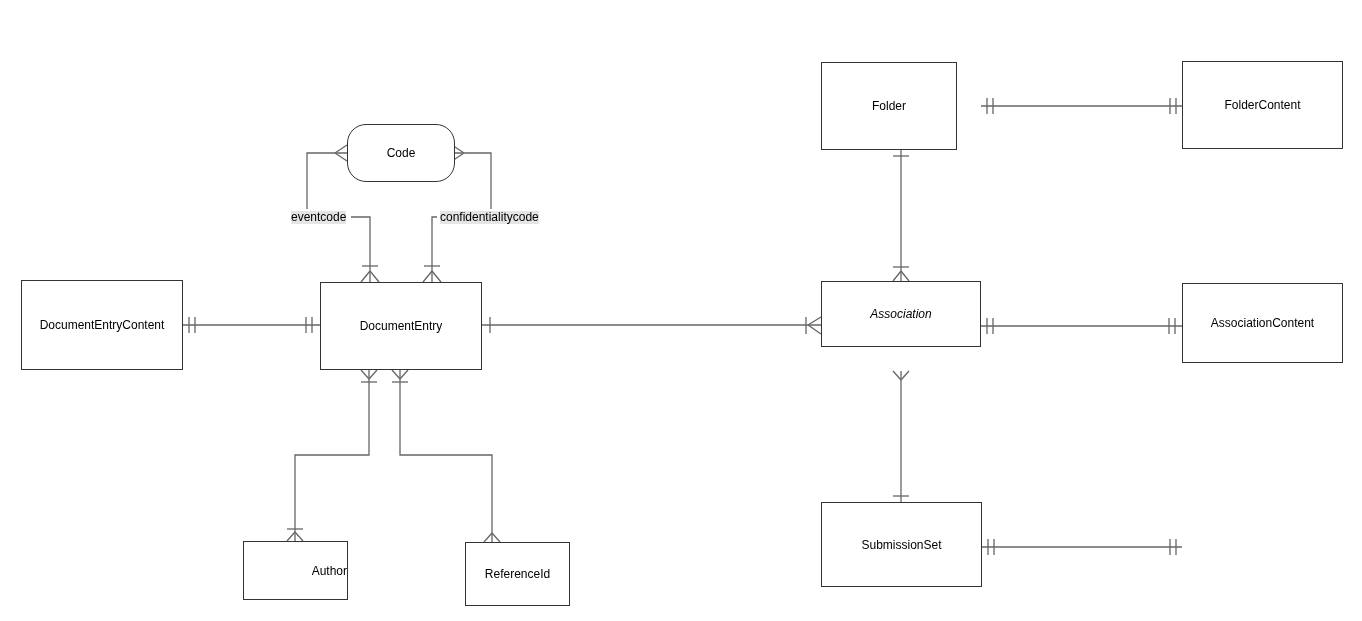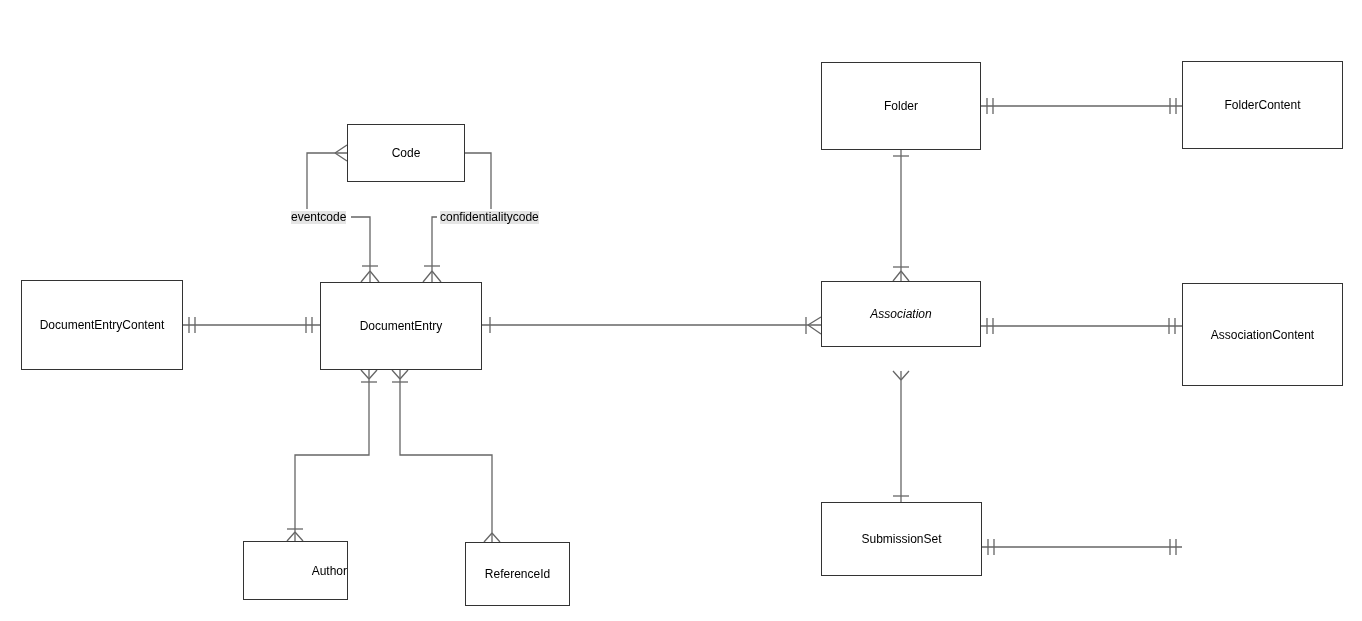--- a/index.html
+++ b/index.html
@@ -12,30 +12,30 @@
   .entity{
     position:absolute;border:1px solid #333333;background:#ffffff;
     display:flex;align-items:center;justify-content:center;
     font-size:12px;color:#000000;text-align:center;box-sizing:border-box;
   }
   .edge-label{
     position:absolute;font-size:12px;color:#000000;line-height:13px;height:13px;
     white-space:nowrap;background:#e5e5e5;
   }
   
-  .pos-code{left:347px;top:124px;width:118px;height:58px;}
+  .pos-code{left:347px;top:124px;width:108px;height:58px;border-radius:19px;}
   .pos-documentEntryContent{left:21px;top:280px;width:162px;height:90px;}
   .pos-documentEntry{left:320px;top:282px;width:162px;height:88px;}
   .pos-author{left:243px;top:541px;width:105px;height:59px;justify-content:flex-end;}
   .pos-referenceId{left:465px;top:542px;width:105px;height:64px;}
-  .pos-folder{left:821px;top:62px;width:160px;height:88px;}
+  .pos-folder{left:821px;top:62px;width:136px;height:88px;}
   .pos-folderContent{left:1182px;top:61px;width:161px;height:88px;}
   .pos-association{left:821px;top:281px;width:160px;height:66px;font-style:italic;}
-  .pos-associationContent{left:1182px;top:283px;width:161px;height:103px;}
-  .pos-submissionSet{left:821px;top:502px;width:161px;height:74px;}
+  .pos-associationContent{left:1182px;top:283px;width:161px;height:80px;}
+  .pos-submissionSet{left:821px;top:502px;width:161px;height:85px;}
   .pos-submissionSetContent{left:1182px;top:502px;width:161px;height:89px;}
   .pos-eventcode{left:291px;top:211px;}
   .pos-confidentialitycode{left:440px;top:211px;}
 </style>
 </head>
 <body>
 
 <div class="canvas">
 
   <svg class="edges" width="1362" height="621" viewBox="0 0 1362 621" xmlns="http://www.w3.org/2000/svg">

